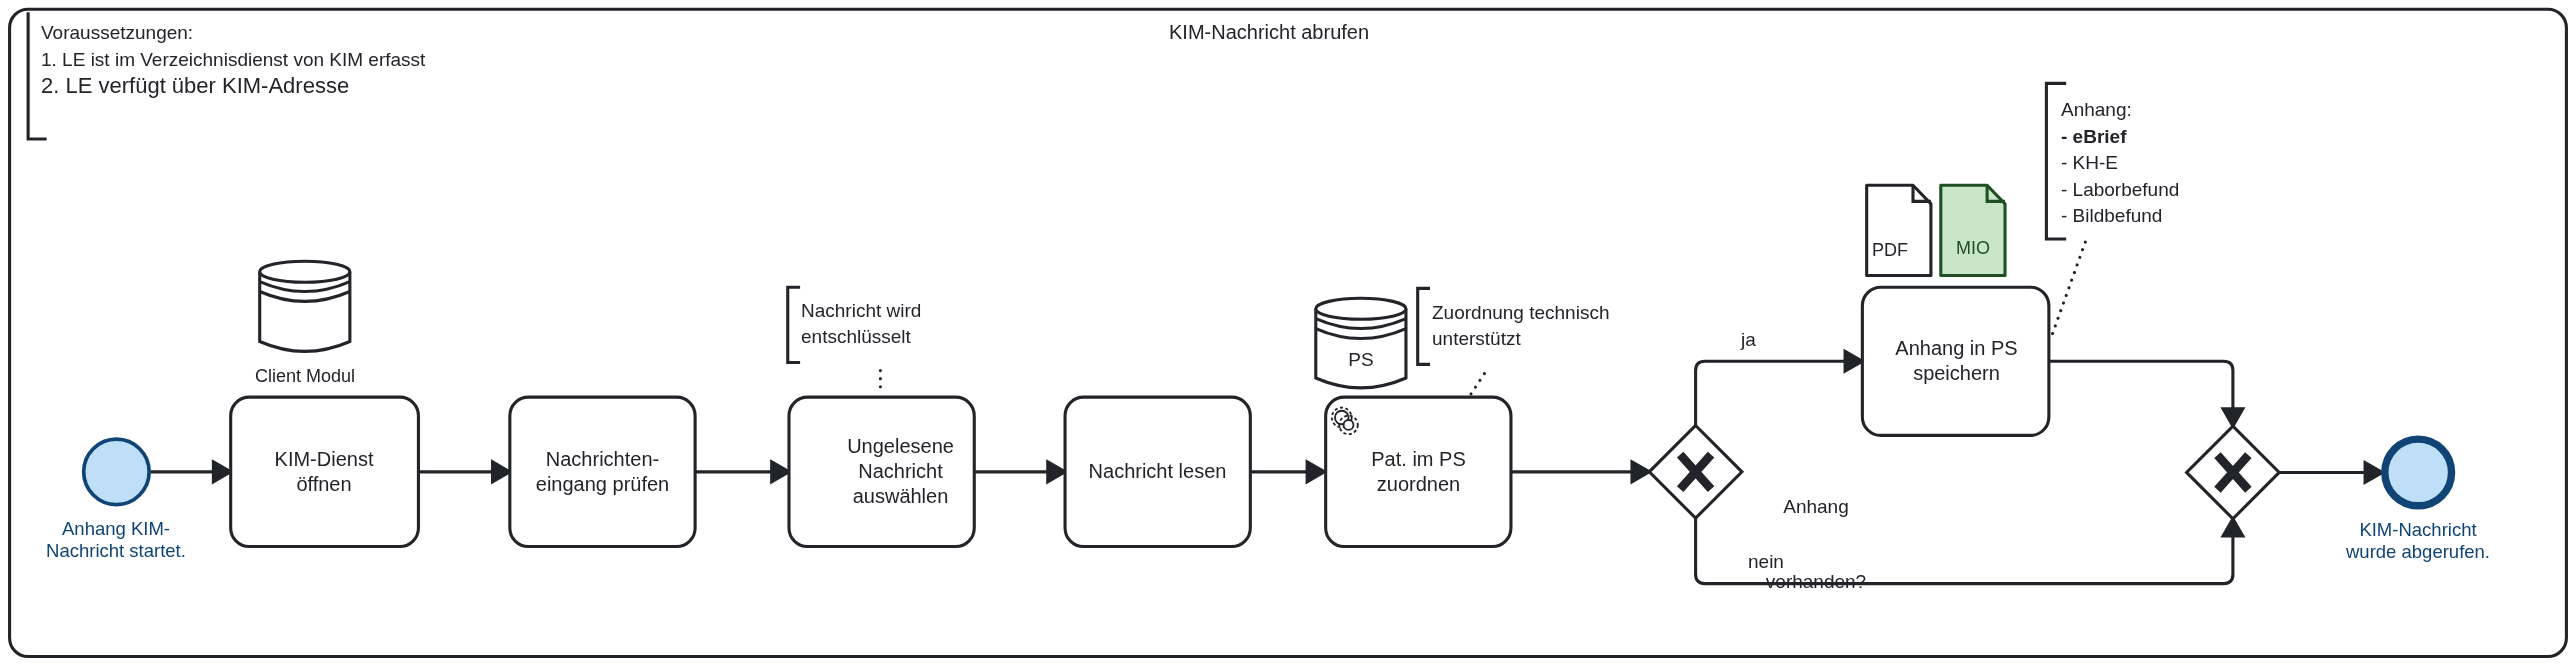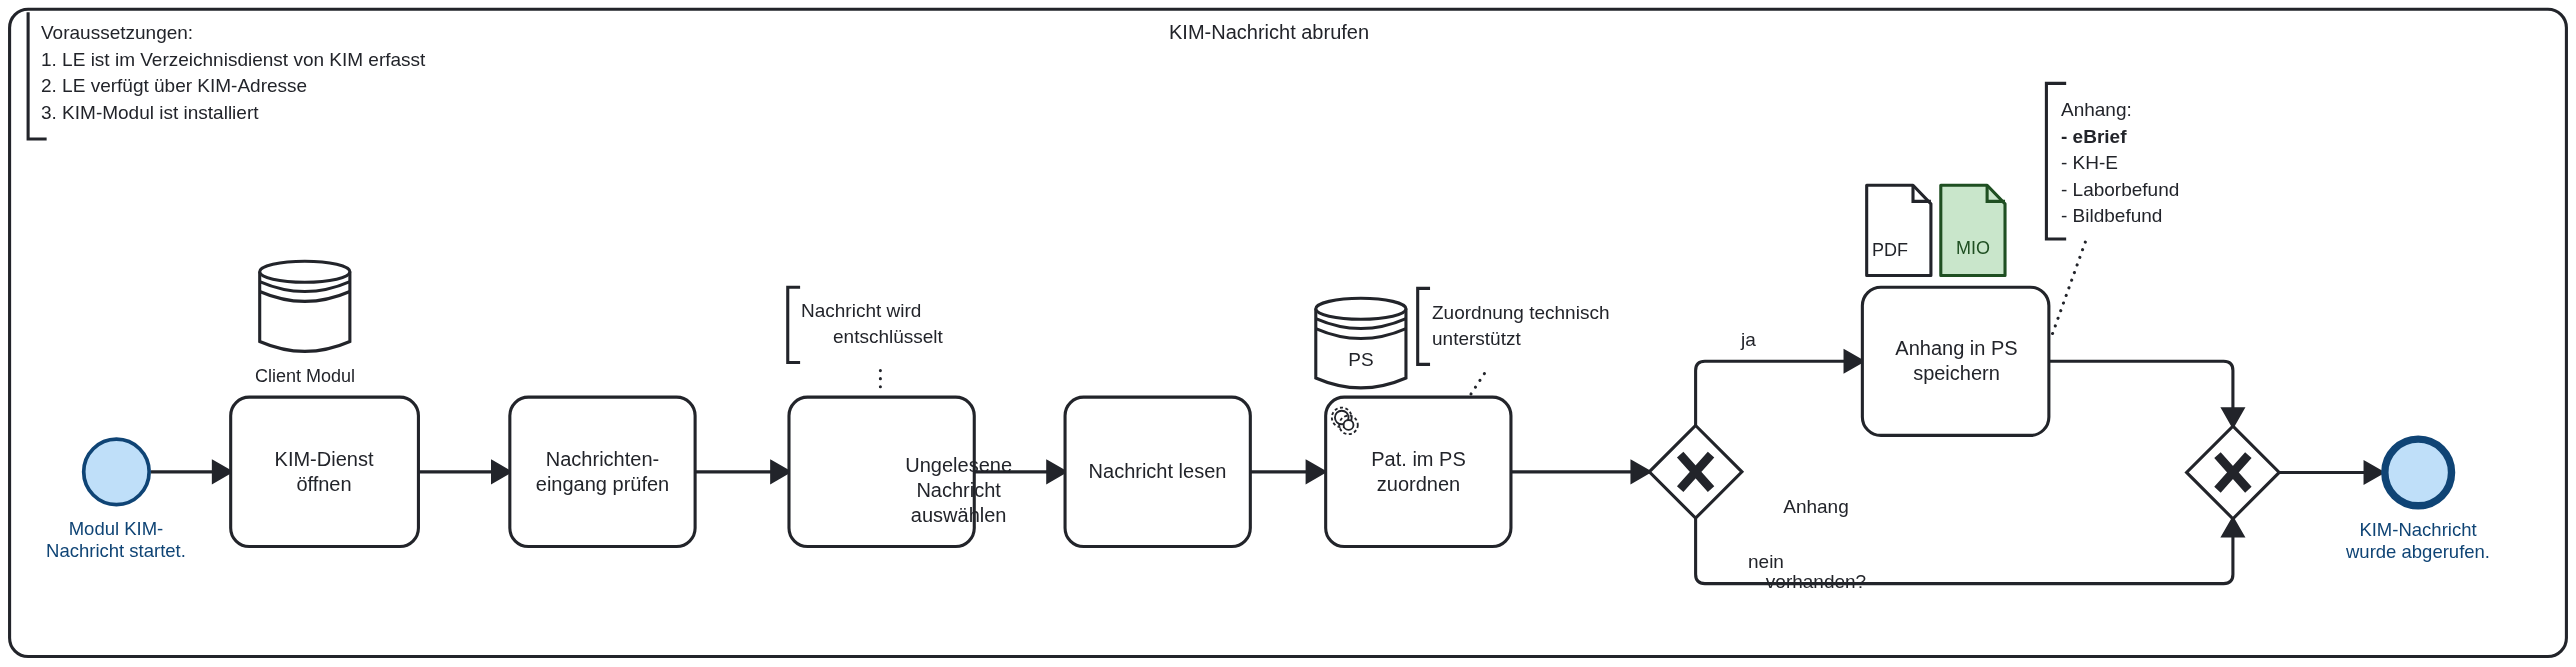--- a/index.html
+++ b/index.html
@@ -110,47 +110,46 @@
     <line x1="2403" y1="605" x2="2380" y2="640"></line>
     <line x1="3376" y1="392" x2="3323" y2="540"></line>
   </g>
 </svg>
 
 <div class="lbl" style="left:1169px; top:18.5px; font-size:20px;">KIM-Nachricht abrufen</div>
 
 <div style="position:absolute; left:41px; top:20px;">
   <div class="lbl" style="position:relative;font-size:19px;line-height:26.6px;">Voraussetzungen:</div>
   <div class="lbl" style="position:relative;font-size:19px;line-height:26.6px;">1. LE ist im Verzeichnisdienst von KIM erfasst</div>
-  <div class="lbl" style="position:relative;font-size:19px;line-height:26.6px;">2. LE verfügt über KIM-Adresse</div>
-  <div class="lbl" style="position:relative;font-size:19px;line-height:26.6px;">3. KIM-Modul ist installiert</div>
+  <div class="lbl" style="position:relative;font-size:22px;line-height:26.6px;">2. LE verfügt über KIM-Adresse</div>
 </div>
 
 <div class="evt-lbl" style="left:42px; top:518px; width:148px;">
-  <div>Modul KIM-</div>
+  <div>Anhang KIM-</div>
   <div>Nachricht startet.</div>
 </div>
 
 <div class="evt-lbl" style="left:2344px; top:519px; width:148px;">
   <div>KIM-Nachricht</div>
   <div>wurde abgerufen.</div>
 </div>
 
 <div class="task-text" style="left:230px; top:397px; width:188px; height:149px;">
   <div>
       <div>KIM-Dienst</div>
       <div>öffnen</div>
     </div>
 </div>
 <div class="task-text" style="left:510px; top:397px; width:185px; height:149px;">
   <div>
       <div>Nachrichten-</div>
       <div>eingang prüfen</div>
     </div>
 </div>
-<div class="task-text" style="left:789px; top:416px; width:223px; height:149px;justify-content:flex-end;">
+<div class="task-text" style="left:789px; top:397px; width:223px; height:149px;">
   <div>
       <div>Ungelesene</div>
       <div>Nachricht</div>
       <div>auswählen</div>
     </div>
 </div>
 <div class="task-text" style="left:1065px; top:397px; width:185px; height:149px;">
   <div>
       <div>Nachricht lesen</div>
     </div>
@@ -169,21 +168,21 @@
 </div>
 
 <div class="lbl center" style="left:243px; top:363px; width:124px; font-size:18px;">Client Modul</div>
 <div class="lbl center" style="left:1330px; top:347px; width:62px; font-size:19px;">PS</div>
 
 <div class="lbl center" style="left:1867px; top:237px; width:46px; font-size:18px;">PDF</div>
 <div class="lbl center" style="left:1941px; top:235px; width:64px; font-size:18px; color:#1f4f22;">MIO</div>
 
 <div style="position:absolute; left:801px; top:298px;">
   <div class="lbl" style="position:relative;line-height:26px;">Nachricht wird</div>
-  <div class="lbl" style="position:relative;line-height:26px;margin-left:32px;">entschlüsselt</div>
+  <div class="lbl" style="position:relative;line-height:26px;">entschlüsselt</div>
 </div>
 <div style="position:absolute; left:1432px; top:300px;">
   <div class="lbl" style="position:relative;line-height:26px;">Zuordnung technisch</div>
   <div class="lbl" style="position:relative;line-height:26px;">unterstützt</div>
 </div>
 <div style="position:absolute; left:2061px; top:97px;">
   <div class="lbl" style="position:relative;line-height:26.6px;">Anhang:</div>
   <div class="lbl" style="position:relative;line-height:26.6px;font-weight:bold;">- eBrief</div>
   <div class="lbl" style="position:relative;line-height:26.6px;">- KH-E</div>
   <div class="lbl" style="position:relative;line-height:26.6px;">- Laborbefund</div>

